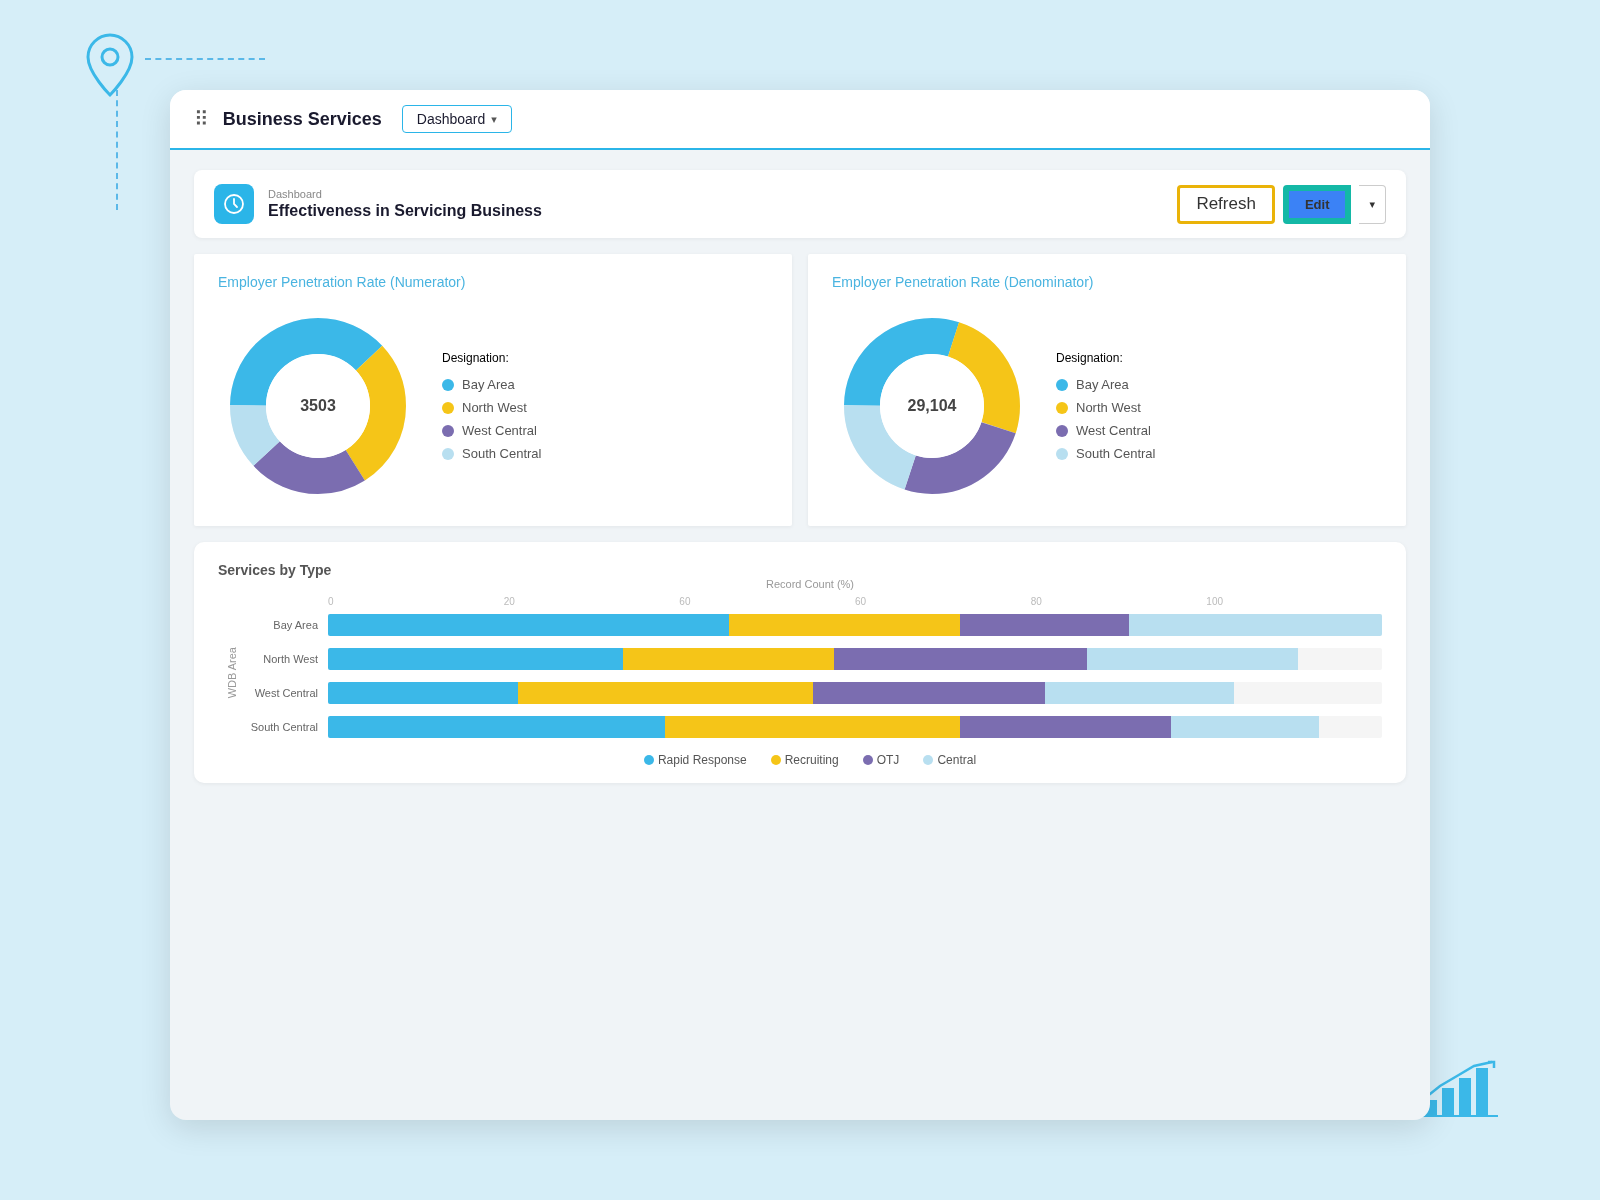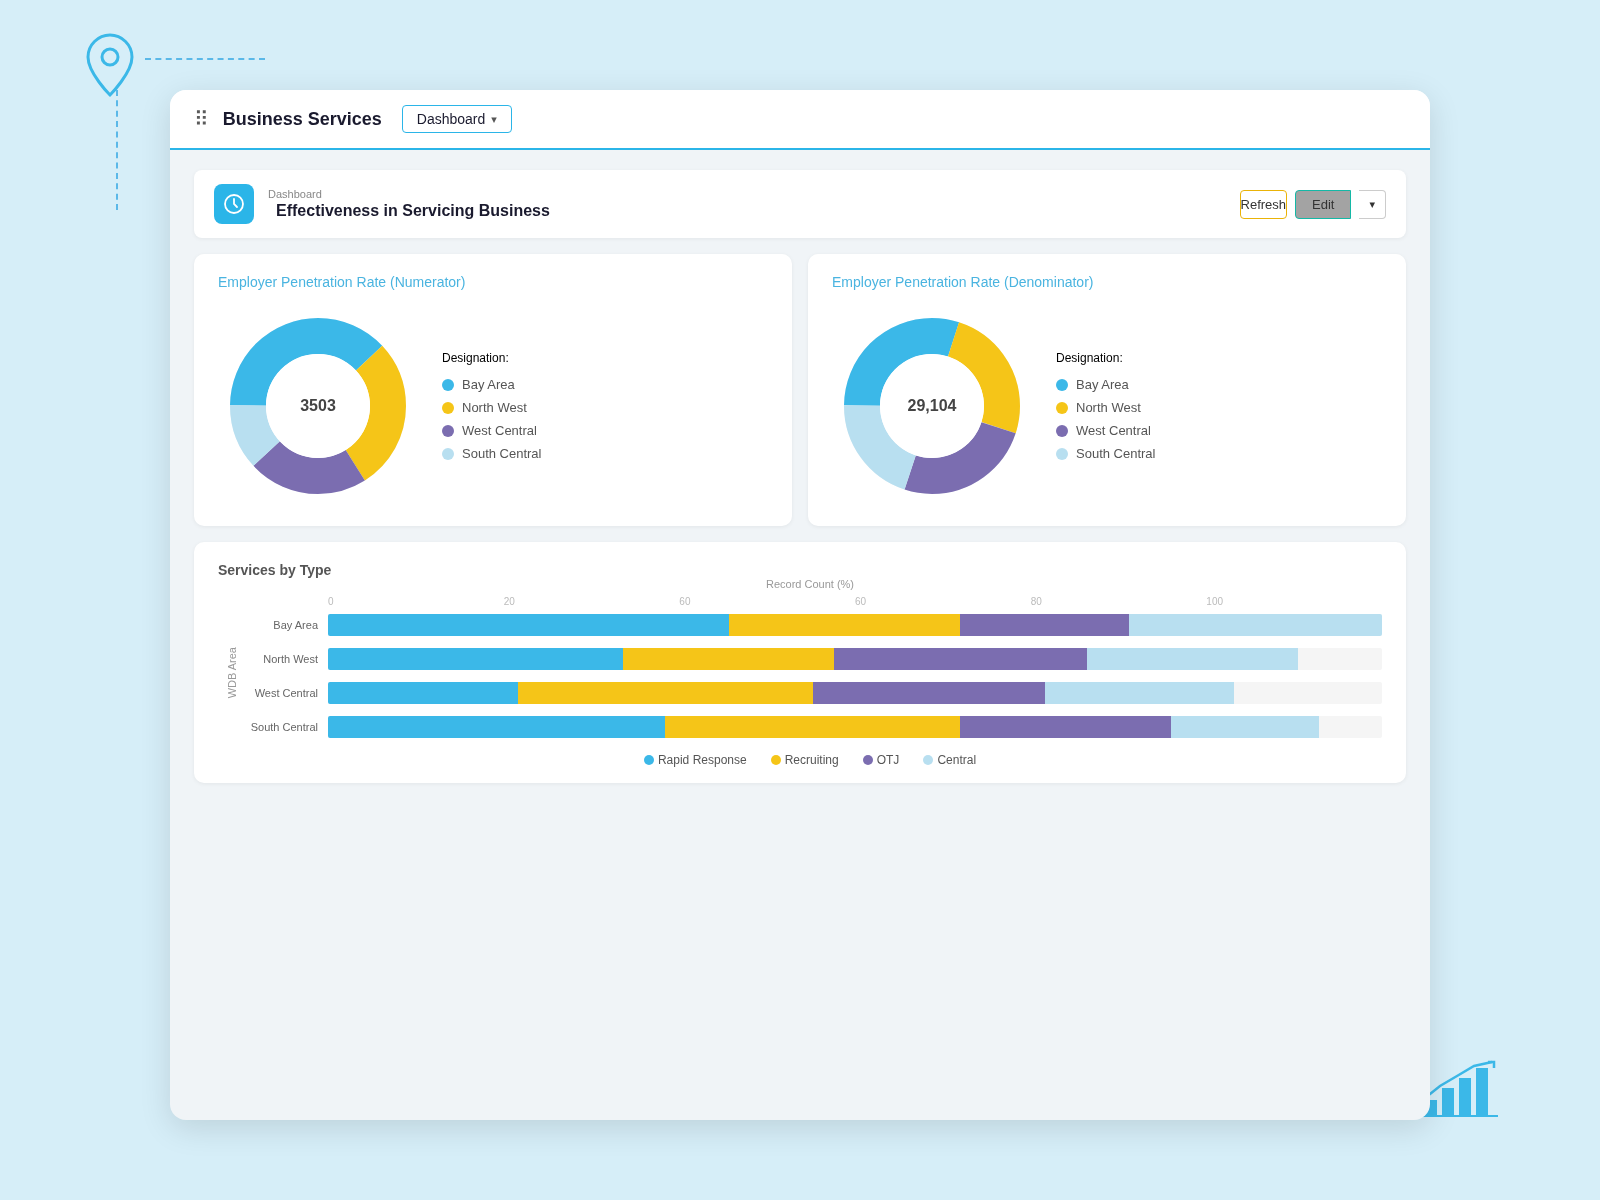--- a/index.html
+++ b/index.html
@@ -132,64 +132,64 @@
     .dash-title-block { flex: 1; }
     .dash-label {
       font-size: 11px;
       color: #888;
       margin-bottom: 2px;
     }
     .dash-title {
       font-size: 16px;
       font-weight: 700;
       color: #1a1a2e;
-      margin-left: 8px;
     }
     .dash-actions {
       display: flex;
       gap: 8px;
     }
     .btn-refresh {
-      padding: 6px 0;
-      border: 1px solid #eab308;
+      padding: 6px 16px;
+      border: 3px solid #eab308;
       background: white;
       border-radius: 4px;
-      font-size: 13px;
+      font-size: 17px;
       cursor: pointer;
       color: #333;
     }
     .btn-edit {
       padding: 6px 16px;
-      border: 1px solid #14b8a6;
-      background: #a3a3a3;
+      border: 6px solid #14b8a6;
+      background: #3b82f6;
       border-radius: 4px 0 0 4px;
       font-size: 13px;
       cursor: pointer;
       color: #333;
+      font-weight: bold;
     }
     .btn-dropdown {
       padding: 6px 10px;
       border: 1px solid #ccc;
       border-left: none;
       background: white;
       border-radius: 0 4px 4px 0;
       font-size: 11px;
       cursor: pointer;
       color: #333;
     }
 
     
     .charts-row {
       display: flex;
       gap: 16px;
       margin-bottom: 16px;
     }
     .chart-card {
       background: white;
-      border-radius: 10px;
+      border-radius: 2px;
       flex: 1;
       padding: 20px 24px;
       box-shadow: 0 1px 4px rgba(0,0,0,0.06);
     }
     .chart-card-title {
       font-size: 14px;
       color: #4ab4e0;
       font-weight: 500;
       margin-bottom: 16px;
     }

